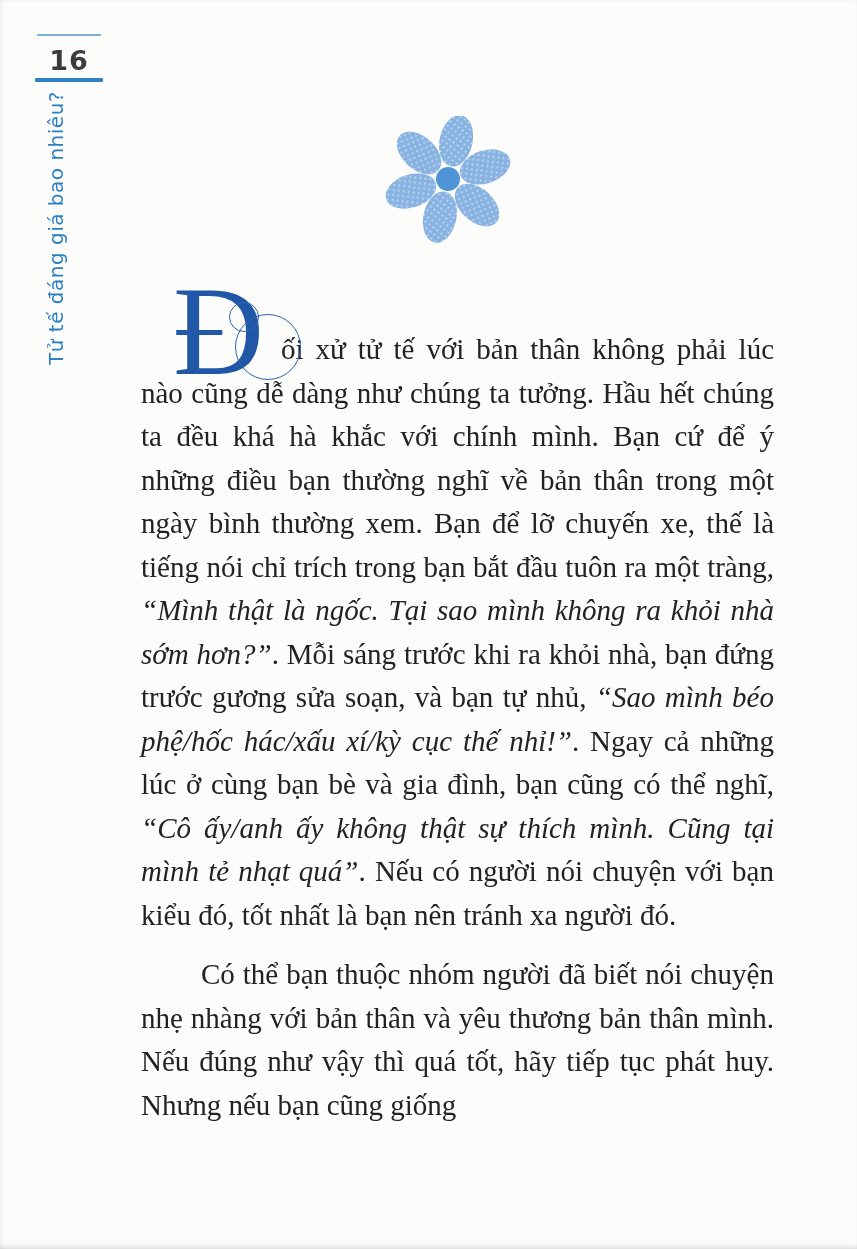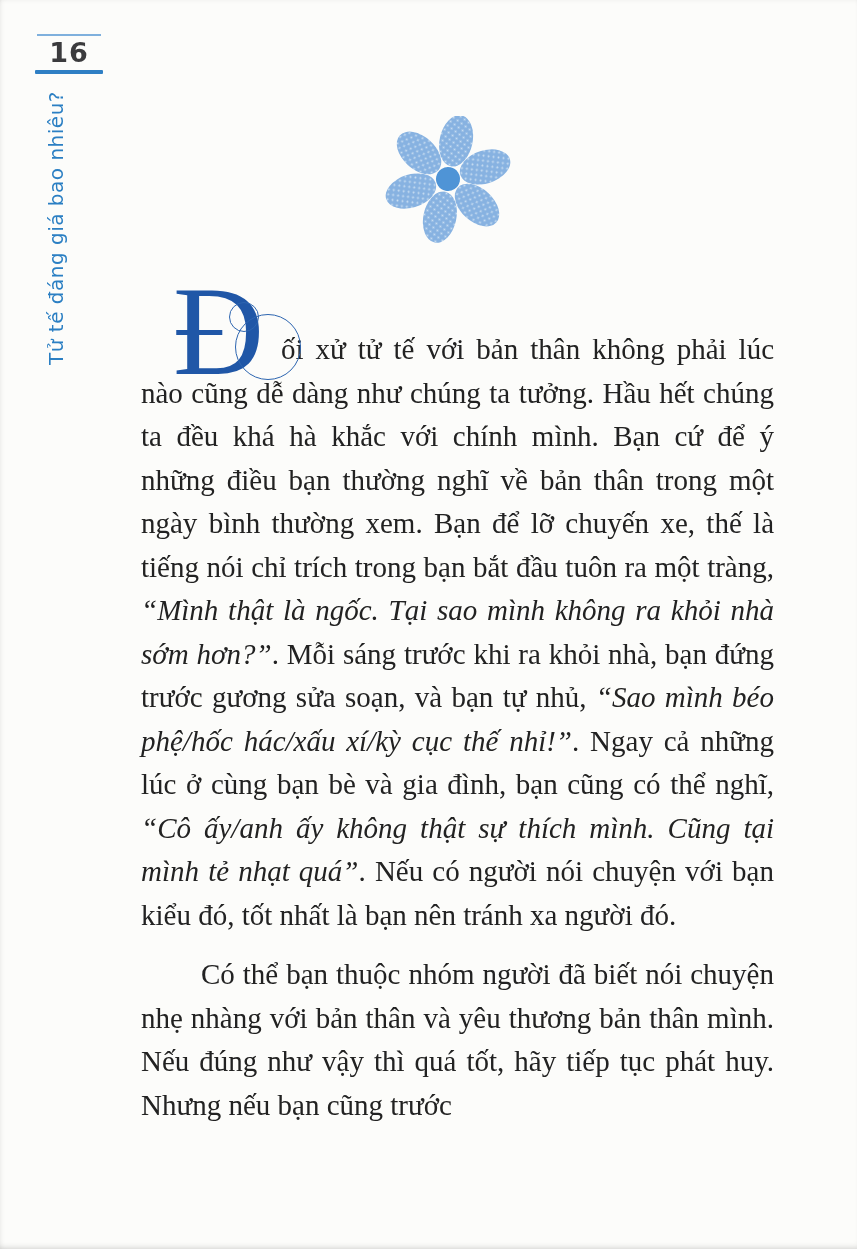--- a/index.html
+++ b/index.html
@@ -12,20 +12,21 @@
     box-shadow:inset 0 -5px 7px -5px rgba(0,0,0,.22), inset 5px 0 7px -6px rgba(0,0,0,.10), inset 0 4px 6px -5px rgba(0,0,0,.08);
   }
 
   
   .folio{position:absolute;left:35px;top:34px;width:68px;text-align:center;}
   .folio .rule-top{height:0;border-top:2px solid #7fb0dd;margin:0 2px;}
   .folio .num{
     font-family:"DejaVu Sans","Liberation Sans",sans-serif;
     font-weight:bold;font-size:27px;line-height:34px;color:#3b3b3d;
     letter-spacing:1px;
+    margin-top:8px;
   }
   .folio .rule-bottom{height:4px;background:#2f7fc4;border-radius:1px;}
 
   
   .side-title{
     position:absolute;left:56px;top:228px;
     transform:translate(-50%,-50%) rotate(-90deg);
     white-space:nowrap;
     font-family:"DejaVu Sans","Liberation Sans",sans-serif;
     font-size:20px;font-weight:500;color:#2b7fc3;letter-spacing:.5px;
@@ -96,17 +97,17 @@
   <div class="content">
 
     <div class="dropcap">
       <span class="letter">Đ</span>
       <span class="ring ring-small"></span>
       <span class="ring ring-large"></span>
     </div>
 
     <p class="para-1"><span>ối xử tử tế với bản thân không phải lúc nào cũng dễ dàng như chúng ta tưởng. Hầu hết chúng ta đều khá hà khắc với chính mình. Bạn cứ để ý những điều bạn thường nghĩ về bản thân trong một ngày bình thường xem. Bạn để lỡ chuyến xe, thế là tiếng nói chỉ trích trong bạn bắt đầu tuôn ra một tràng, </span><span class="q">“Mình thật là ngốc. Tại sao mình không ra khỏi nhà sớm hơn?”</span><span>. Mỗi sáng trước khi ra khỏi nhà, bạn đứng trước gương sửa soạn, và bạn tự nhủ, </span><span class="q">“Sao mình béo phệ/hốc hác/xấu xí/kỳ cục thế nhỉ!”</span><span>. Ngay cả những lúc ở cùng bạn bè và gia đình, bạn cũng có thể nghĩ, </span><span class="q">“Cô ấy/anh ấy không thật sự thích mình. Cũng tại mình tẻ nhạt quá”</span><span>. Nếu có người nói chuyện với bạn kiểu đó, tốt nhất là bạn nên tránh xa người đó.</span></p>
 
-    <p class="para-2">Có thể bạn thuộc nhóm người đã biết nói chuyện nhẹ nhàng với bản thân và yêu thương bản thân mình. Nếu đúng như vậy thì quá tốt, hãy tiếp tục phát huy. Nhưng nếu bạn cũng trước</p>
+    <p class="para-2">Có thể bạn thuộc nhóm người đã biết nói chuyện nhẹ nhàng với bản thân và yêu thương bản thân mình. Nếu đúng như vậy thì quá tốt, hãy tiếp tục phát huy. Nhưng nếu bạn cũng giống</p>
 
   </div>
 
 </div>
 
 </body></html>

